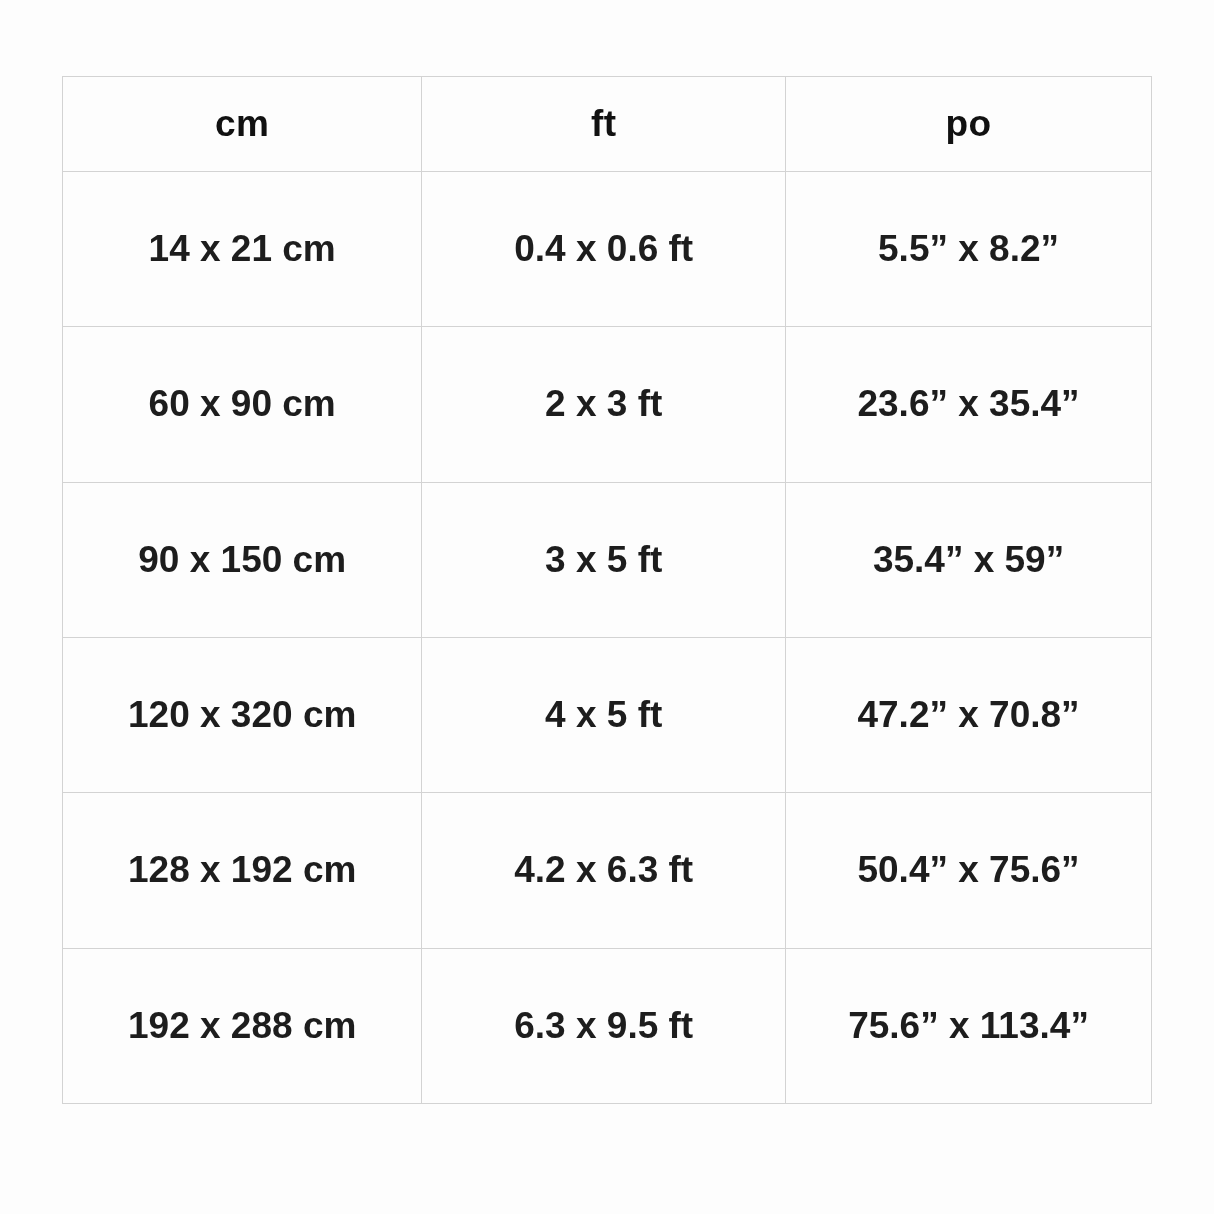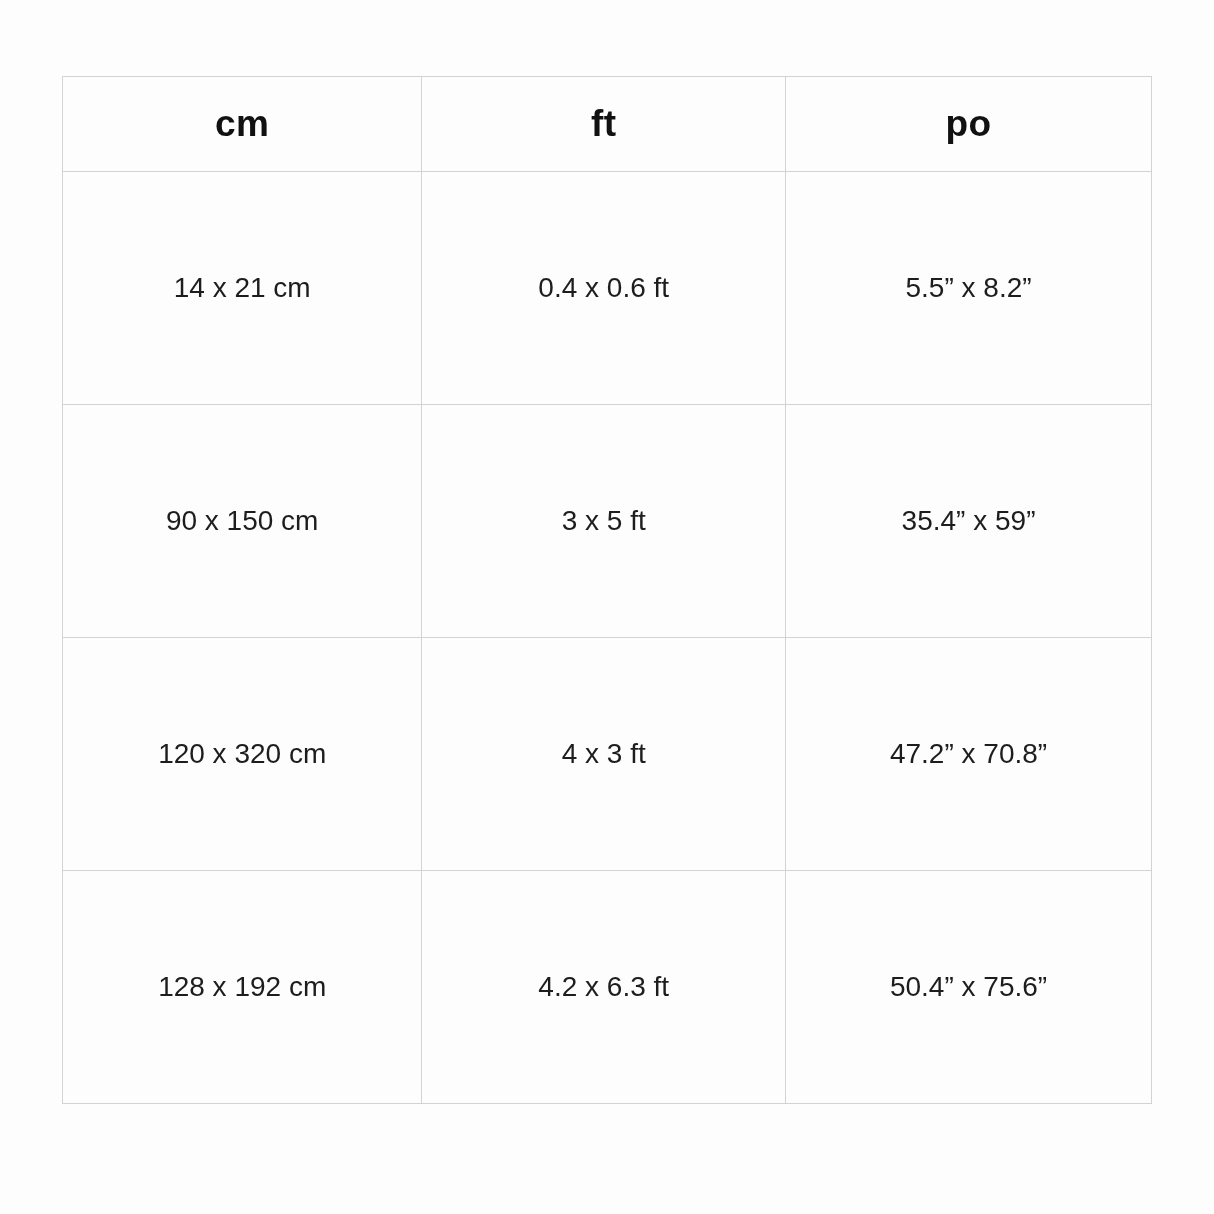--- a/index.html
+++ b/index.html
@@ -42,22 +42,22 @@
     padding: 0;
   }
   table.size-table th {
     font-size: 37px;
     font-weight: bold;
     letter-spacing: 0.5px;
     height: 94px;
     color: #111111;
   }
   table.size-table td {
-    font-size: 28px;
-    font-weight: normal;
+    font-size: 37px;
+    font-weight: bold;
     height: 94px;
     color: #1d1d1d;
   }
   
   col.c1 { width: 33.0%; }
   col.c2 { width: 33.4%; }
   col.c3 { width: 33.6%; }
 </style>
 </head>
 <body>
@@ -77,30 +77,40 @@
           <th>po</th>
         </tr>
       </thead>
       <tbody>
         <tr>
           <td>14 x 21 cm</td>
           <td>0.4 x 0.6 ft</td>
           <td>5.5” x 8.2”</td>
         </tr>
         <tr>
+          <td>60 x 90 cm</td>
+          <td>2 x 3 ft</td>
+          <td>23.6” x 35.4”</td>
+        </tr>
+        <tr>
           <td>90 x 150 cm</td>
           <td>3 x 5 ft</td>
           <td>35.4” x 59”</td>
         </tr>
         <tr>
           <td>120 x 320 cm</td>
-          <td>4 x 3 ft</td>
+          <td>4 x 5 ft</td>
           <td>47.2” x 70.8”</td>
         </tr>
         <tr>
           <td>128 x 192 cm</td>
           <td>4.2 x 6.3 ft</td>
           <td>50.4” x 75.6”</td>
         </tr>
+        <tr>
+          <td>192 x 288 cm</td>
+          <td>6.3 x 9.5 ft</td>
+          <td>75.6” x 113.4”</td>
+        </tr>
       </tbody>
     </table>
   </div>
 </div>
 
 </body></html>

